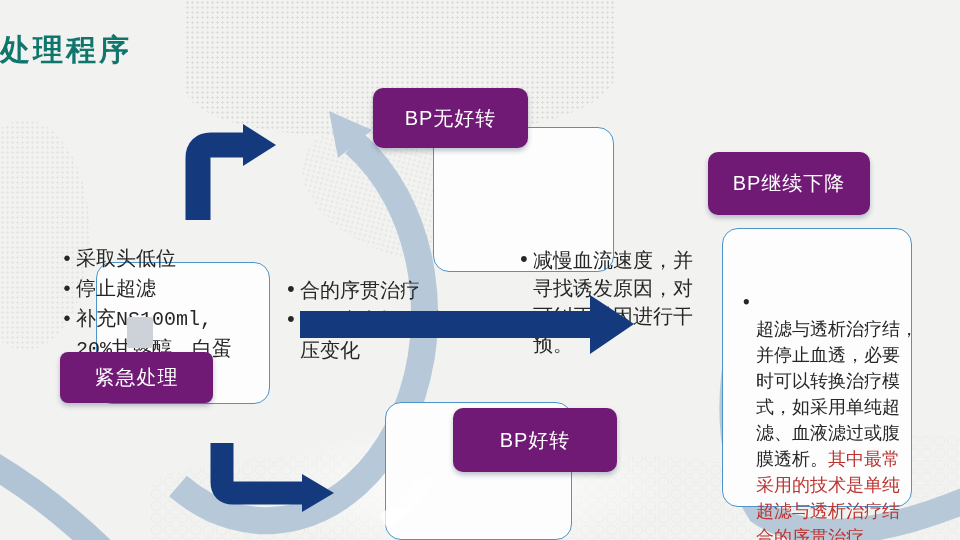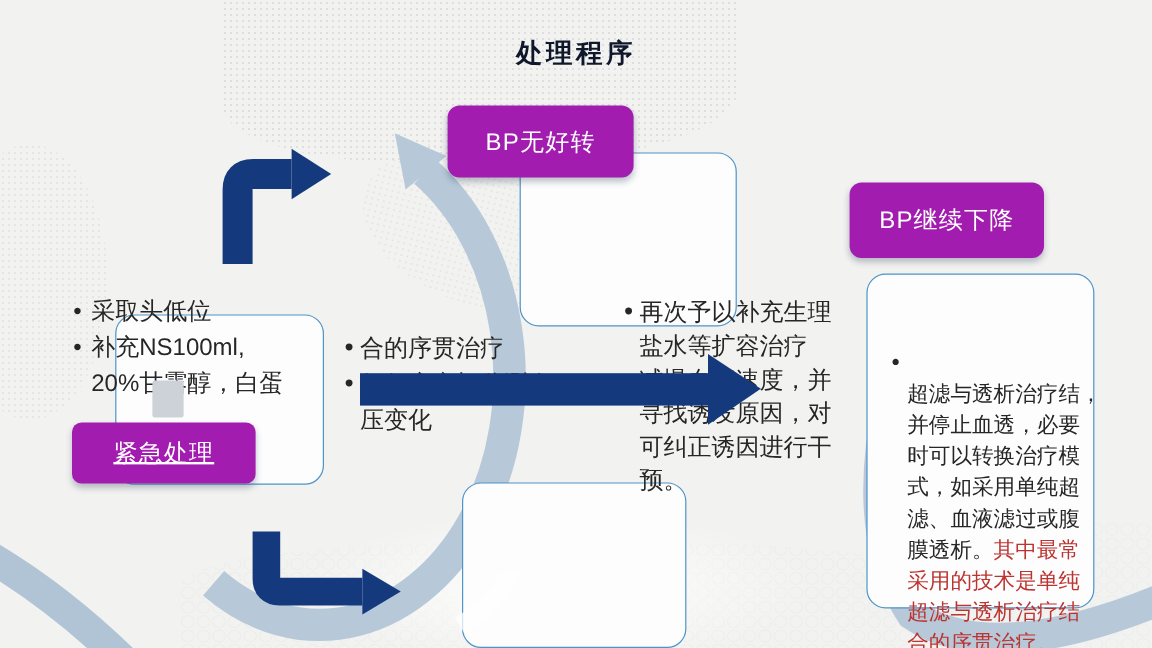--- a/index.html
+++ b/index.html
@@ -23,35 +23,35 @@
   }
   
   svg.layer{position:absolute;left:0;top:0;pointer-events:none;}
   
   .wbox{
     position:absolute;background:#fdfdfd;border:1.5px solid #4d94c8;
     border-radius:16px;z-index:2;
   }
   
   .bbox{
-    position:absolute;background:#a21caf;color:#fff;border-radius:10px;
+    position:absolute;background:#701a75;color:#fff;border-radius:10px;
     display:flex;align-items:center;justify-content:center;
     font-size:20px;letter-spacing:1px;z-index:5;
     box-shadow:0 3px 5px rgba(40,60,90,.3);
   }
   
   .title{
-    position:absolute;top:30px;left:0;width:100%;text-align:center;
-    font-size:22px;font-weight:bold;color:#0f172a;letter-spacing:3px;z-index:5;
+    position:absolute;top:30px;left:0;width:100%;
+    font-size:30px;font-weight:bold;color:#0f766e;letter-spacing:3px;z-index:5;
   }
   
   .notes{position:absolute;z-index:3;color:#262626;margin:0;padding:0;list-style:none;}
   .notes li{position:relative;padding-left:16px;white-space:pre-line;}
   .notes li::before{content:"•";position:absolute;left:1px;top:0;}
-  .sans-notes{font-family:Liberation Sans, sans-serif;font-size:20px;line-height:30px;}
+  .sans-notes{font-family:Liberation Mono, monospace;font-size:20px;line-height:30px;}
   .serif-notes{font-family:"DejaVu Serif","Liberation Serif",serif;font-size:20px;}
   .panel-text{
     position:absolute;z-index:3;font-family:"DejaVu Serif","Liberation Serif",serif;
     font-size:18px;line-height:26px;color:#262626;white-space:pre-line;
     padding-left:16px;
   }
   .panel-text::before{content:"•";position:absolute;left:1px;top:0;}
   .red{color:#bc3431;}
   
   .patch{position:absolute;background:#ccd2d8;z-index:6;border-radius:2px;}
@@ -75,33 +75,32 @@
     <path d="M770,240 Q700,420 760,512 Q830,560 985,492" fill="none" stroke="#b7c9d9" stroke-width="26"></path>
   </svg>
 
   <div class="wbox" style="left:433px;top:127px;width:179px;height:143px;"></div>
   <div class="wbox" style="left:96px;top:262px;width:172px;height:140px;"></div>
   <div class="wbox" style="left:722px;top:228px;width:188px;height:277px;"></div>
   <div class="wbox" style="left:385px;top:402px;width:185px;height:136px;"></div>
 
   <ul class="notes sans-notes" style="left:60px;top:245px;width:220px;">
     <li>采取头低位</li>
+    <li>停止超滤</li>
     <li>补充NS100ml,
 20%甘露醇，白蛋</li>
   </ul>
 
   <ul class="notes serif-notes" style="left:284px;top:275px;width:185px;line-height:30px;">
     <li>合的序贯治疗</li>
     <li>但仍应密切监测血
 压变化</li>
   </ul>
 
   <ul class="notes serif-notes" style="left:517px;top:246px;width:190px;line-height:28px;">
-    <li>再次予以补充生理
-盐水等扩容治疗</li>
     <li>减慢血流速度，并
 寻找诱发原因，对
 可纠正诱因进行干
 预。</li>
   </ul>
 
   <p class="panel-text" style="left:740px;top:272px;width:166px;">
     <span>超滤与透析治疗结，
 并停止血透，必要
 时可以转换治疗模
@@ -131,19 +130,22 @@
       <polygon points="434,477 412,479 423,497" fill="#ffffff"></polygon>
     </g>
   </svg>
 
   <div class="bbox" style="left:373px;top:88px;width:155px;height:60px;">
     <span>BP无好转</span>
   </div>
   <div class="bbox" style="left:708px;top:152px;width:162px;height:63px;">
     <span>BP继续下降</span>
   </div>
-  <div class="bbox" style="left:60px;top:352px;width:153px;height:51px;border-radius:8px;text-decoration:underline;">
+  <div class="bbox" style="left:60px;top:352px;width:153px;height:51px;border-radius:8px;">
     <span>紧急处理</span>
+  </div>
+  <div class="bbox" style="left:453px;top:408px;width:164px;height:64px;">
+    <span>BP好转</span>
   </div>
 
   <div class="title">处理程序</div>
 
 </div>
 
 </body></html>

